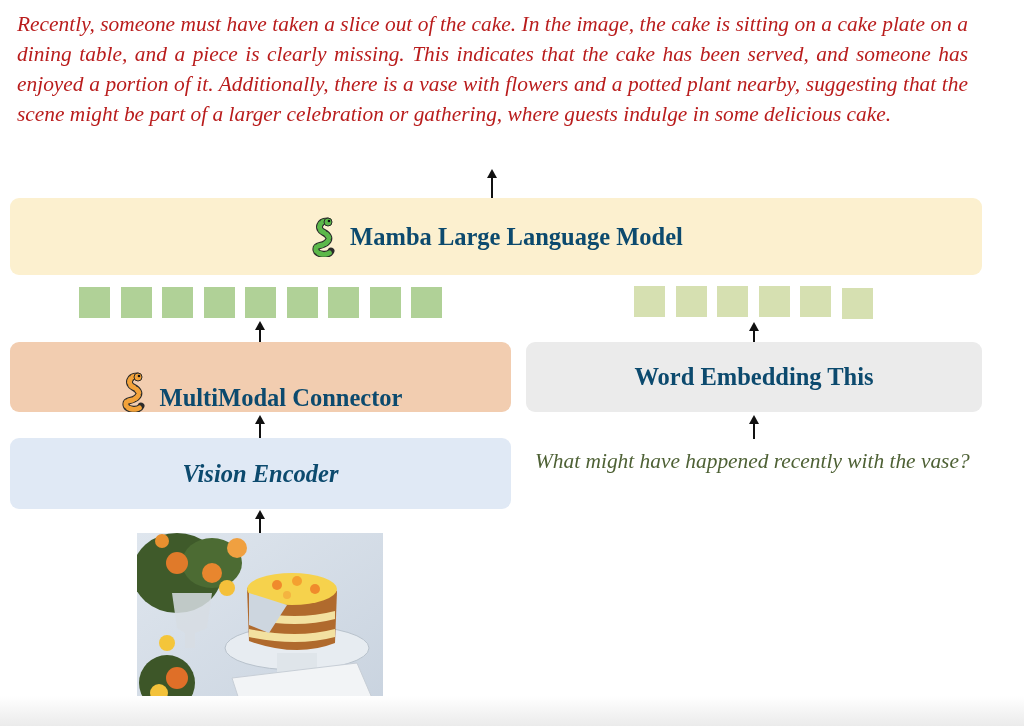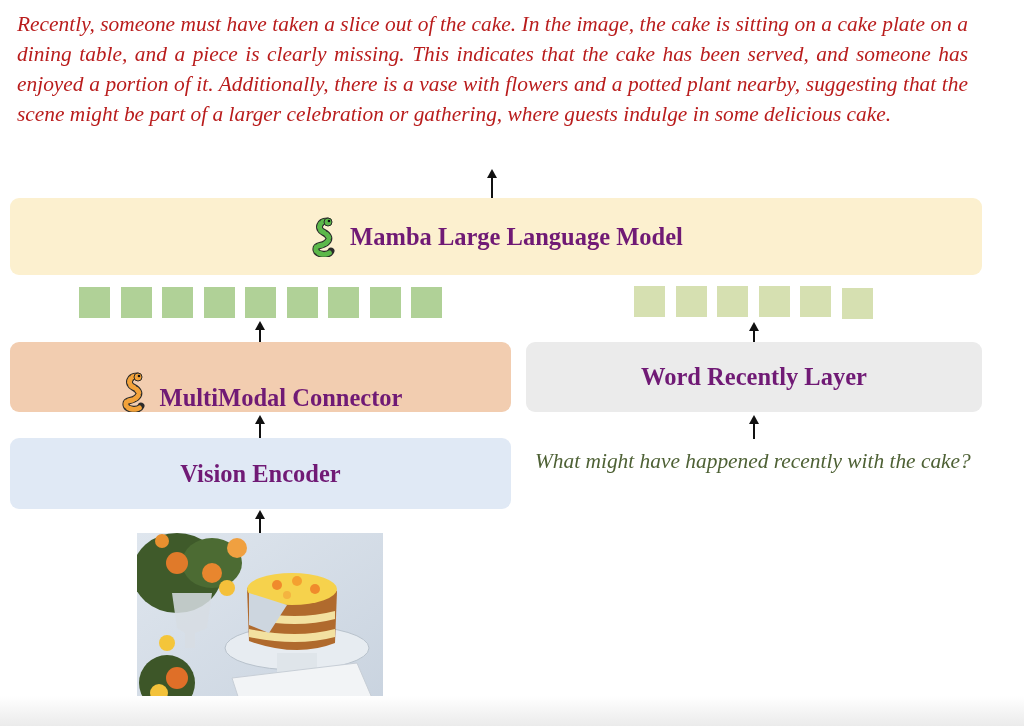--- a/index.html
+++ b/index.html
@@ -20,27 +20,27 @@
   }
   .arrow { position:absolute; width:2px; background:#111; }
   .arrow::before {
     content:""; position:absolute; left:-4px; top:-7px;
     border-left:5px solid transparent; border-right:5px solid transparent;
     border-bottom:9px solid #111;
   }
   .box {
     position:absolute; border-radius:9px;
     display:flex; align-items:center; justify-content:center;
-    font-weight:bold; color:#701a75; font-size:24.5px;
+    font-weight:bold; color:#0c4a6e; font-size:24.5px;
   }
   .box .label { white-space:nowrap; }
   .box-llm { left:10px; top:198px; width:972px; height:77px; background:#fcf0cf; }
   .box-connector { left:10px; top:342px; width:501px; height:70px; background:#f2cdb0;align-items:flex-end; }
   .box-embed { left:526px; top:342px; width:456px; height:70px; background:#ebebeb; }
-  .box-vision { left:10px; top:438px; width:501px; height:71px; background:#e0e9f5; }
+  .box-vision { left:10px; top:438px; width:501px; height:71px; background:#e0e9f5;font-style:italic; }
   .snake { width:28px; height:40px; margin-right:13px; flex:0 0 auto; }
   .tokens { position:absolute; display:flex; gap:10.5px; }
   .token { width:31px; height:31px; }
   .tokens-visual { left:79px; top:287px; }
   .tokens-visual .token { background:#b0d197; }
   .tokens-text { left:634px; top:286px; }
   .tokens-text .token { background:#d6e0b1; }
   .tokens-text .token:last-child { margin-top:2px; }
   .question-text {
     position:absolute; left:535px; top:446px; width:440px;
@@ -100,31 +100,31 @@
     <svg class="snake" viewBox="0 0 28 40">
       <path d="M18 4 C10 4 8 12 14 15 C20 18 22 22 17 26 C12 30 6 27 7 33 C8 38 20 39 22 34" fill="none" stroke="#2b2b2b" stroke-width="7" stroke-linecap="round"></path>
       <path d="M18 4 C10 4 8 12 14 15 C20 18 22 22 17 26 C12 30 6 27 7 33 C8 38 20 39 22 34" fill="none" stroke="#f2a23a" stroke-width="5" stroke-linecap="round" stroke-dasharray="4 3"></path>
       <circle cx="19" cy="5" r="4" fill="#f2a23a" stroke="#2b2b2b" stroke-width="1"></circle>
       <circle cx="20" cy="4" r="1.3" fill="#111"></circle>
     </svg>
     <span class="label">MultiModal Connector</span>
   </div>
 
   <div class="box box-embed">
-    <span class="label">Word Recently Layer</span>
+    <span class="label">Word Embedding This</span>
   </div>
 
   <div class="arrow" style="left:259px; top:422px; height:16px;"></div>
   <div class="arrow" style="left:753px; top:422px; height:17px;"></div>
 
   <div class="box box-vision">
     <span class="label">Vision Encoder</span>
   </div>
 
-  <div class="question-text">What might have happened recently with the cake?</div>
+  <div class="question-text">What might have happened recently with the vase?</div>
 
   <div class="arrow" style="left:259px; top:517px; height:16px;"></div>
 
   <div class="input-image">
     <svg width="246" height="176" viewBox="0 0 246 176">
       <defs>
         <linearGradient id="bg" x1="0" y1="0" x2="1" y2="1">
           <stop offset="0" stop-color="#dfe6ee"></stop>
           <stop offset="1" stop-color="#c9d3df"></stop>
         </linearGradient>

